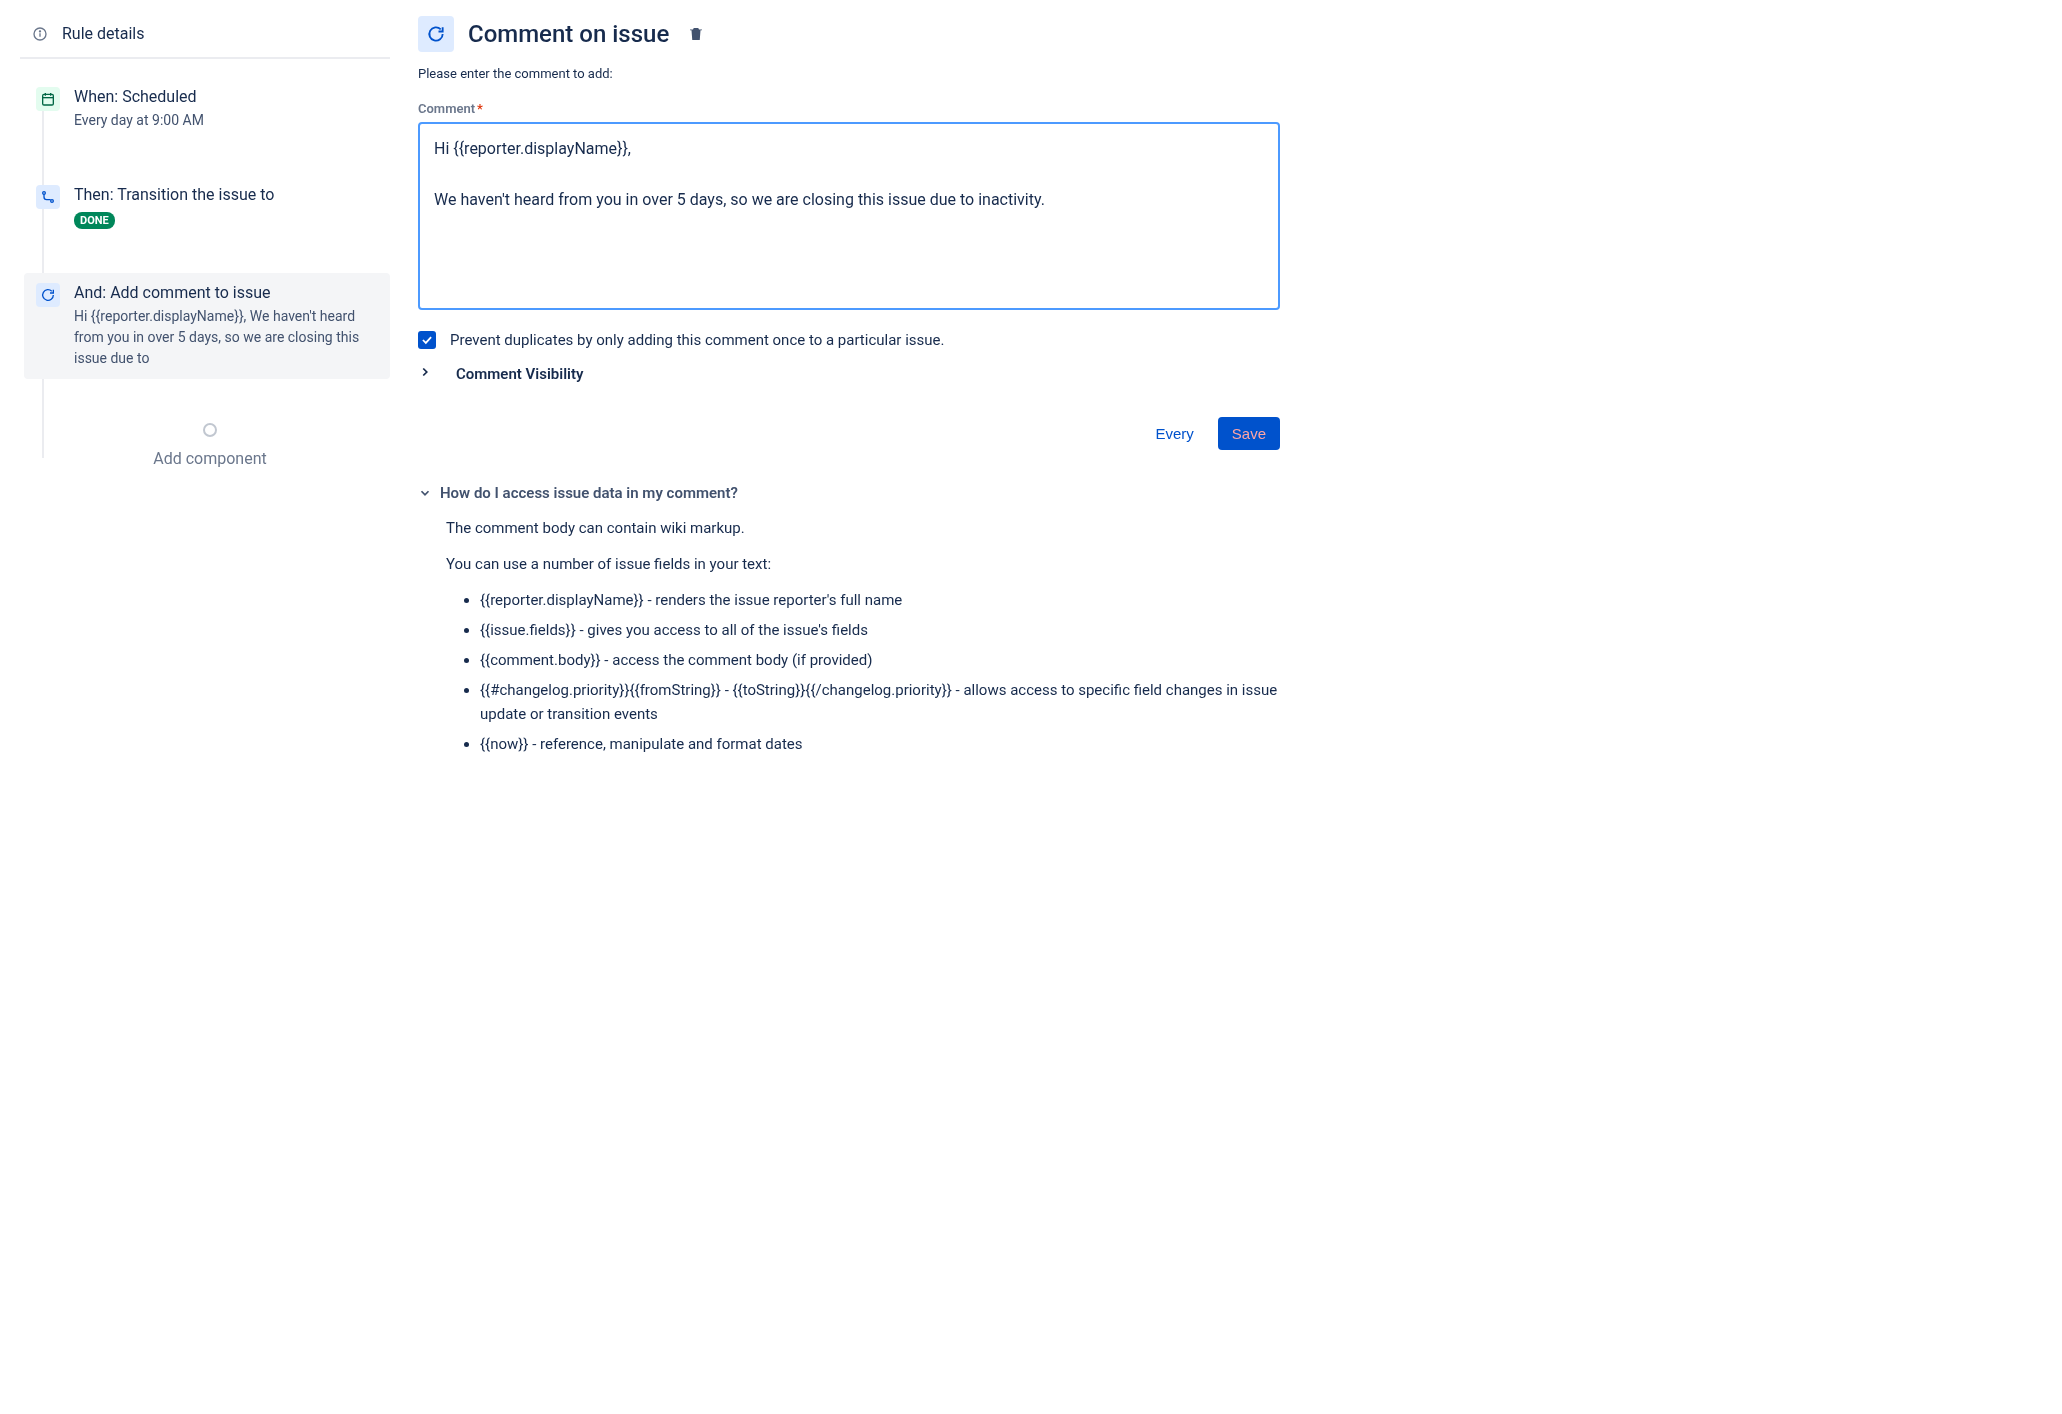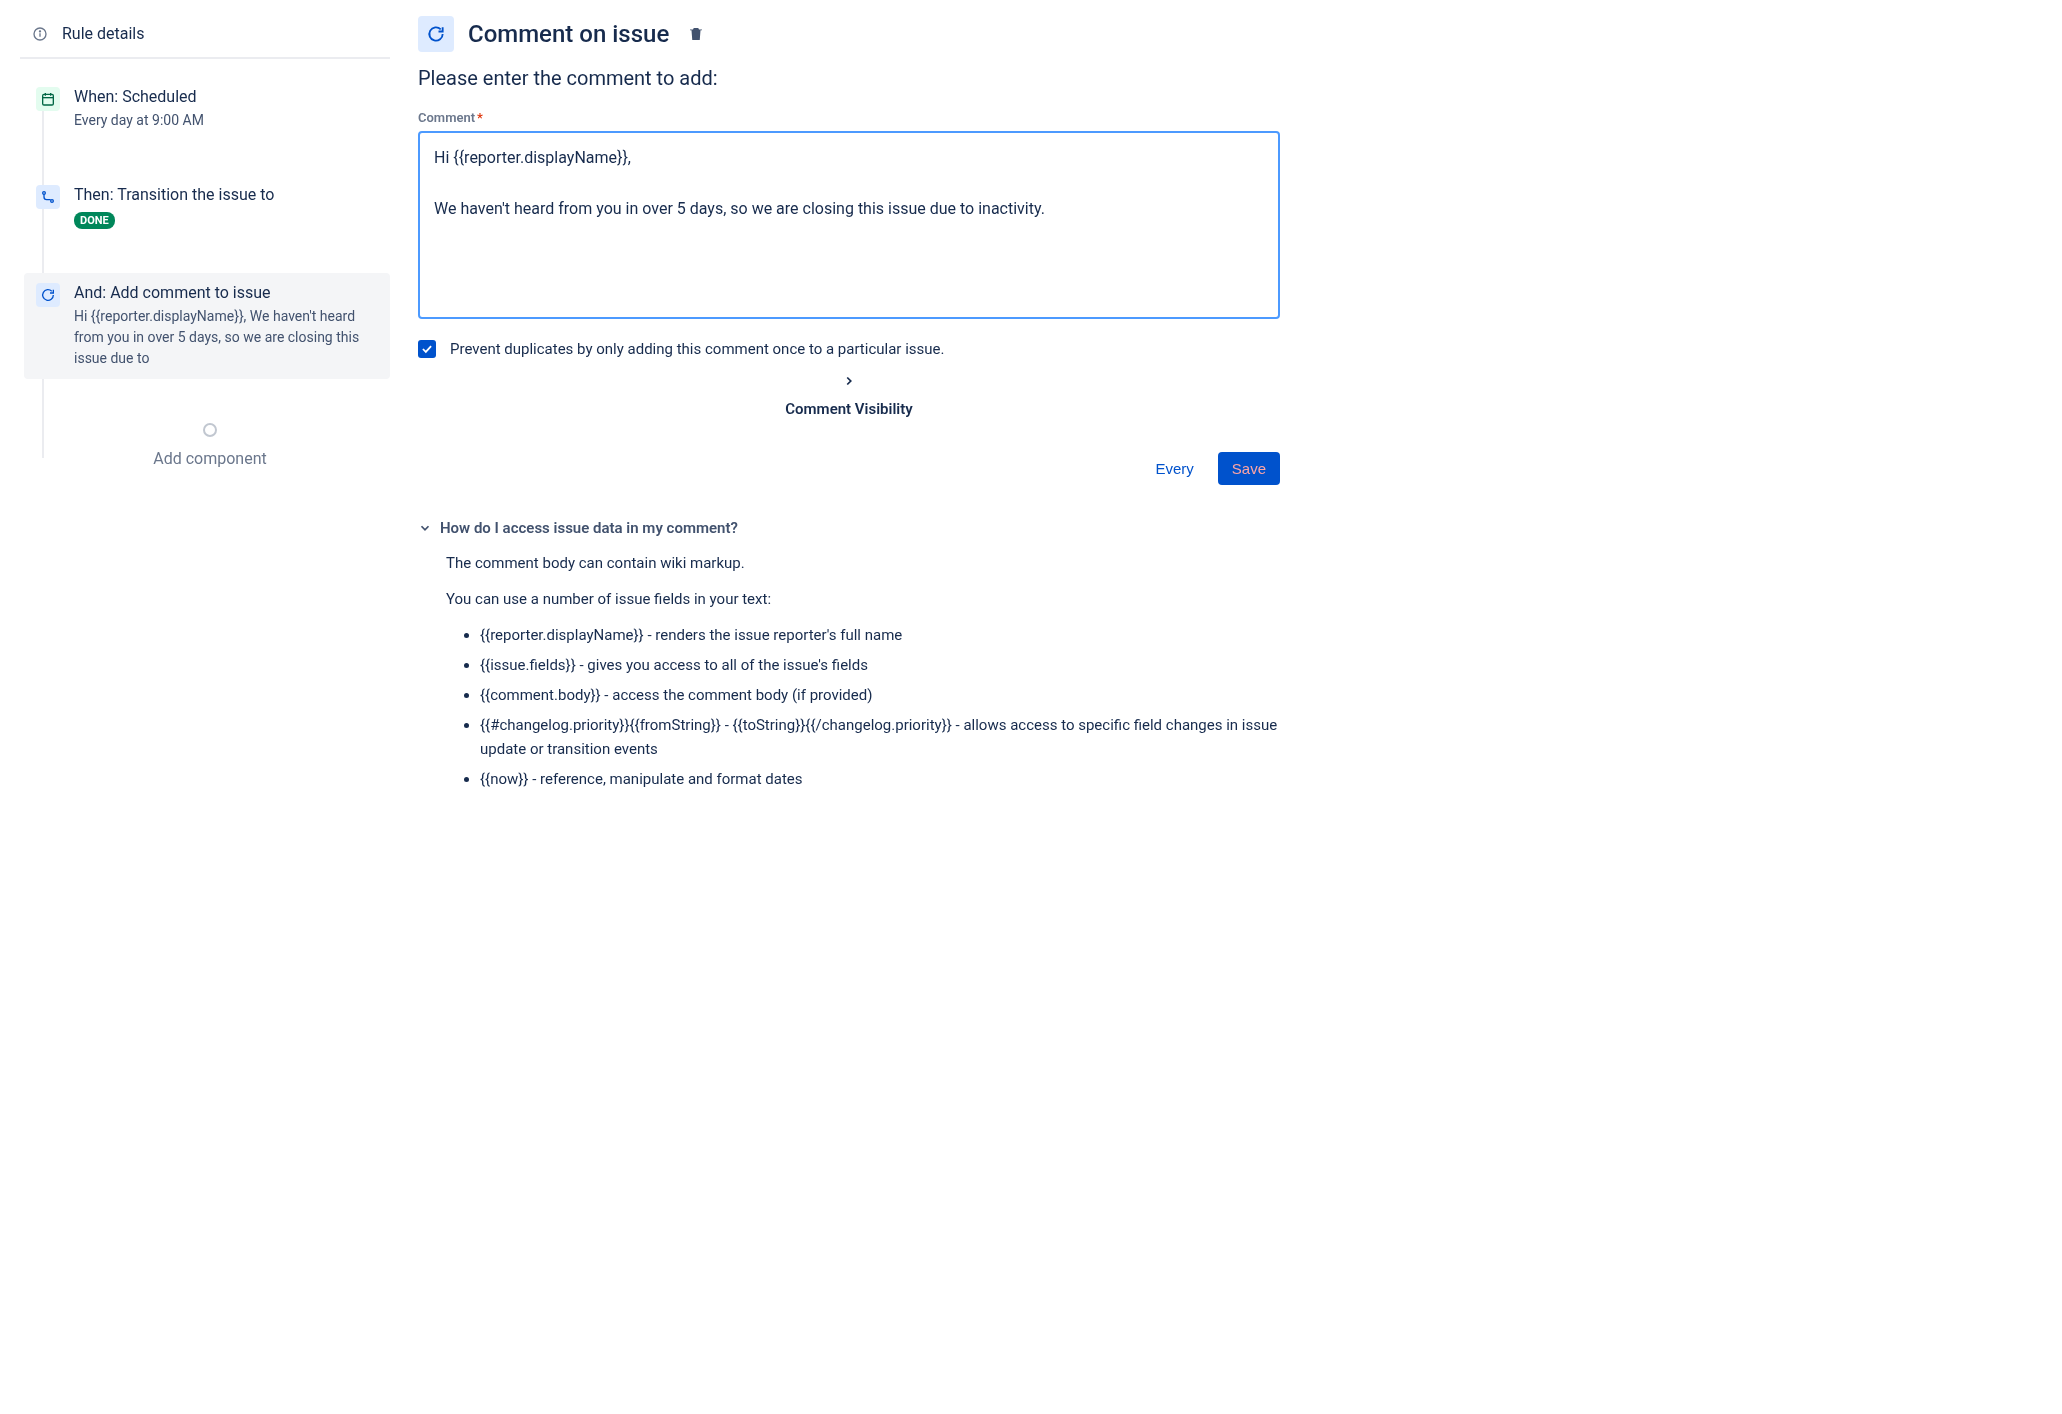--- a/index.html
+++ b/index.html
@@ -168,21 +168,21 @@
     font-size: 24px;
     font-weight: 500;
     color: #172B4D;
   }
   .trash-btn {
     color: #42526E;
     cursor: pointer;
     padding: 4px;
   }
   .instruction {
-    font-size: 20px;
+    font-size: 13px;
     color: #172B4D;
     margin-bottom: 20px;
   }
   .field-label {
     font-size: 13px;
     font-weight: 600;
     color: #6B778C;
     margin-bottom: 6px;
   }
   .required { color: #DE350B; margin-left: 2px; }
@@ -212,25 +212,24 @@
     border-radius: 3px;
     display: flex;
     align-items: center;
     justify-content: center;
     cursor: pointer;
   }
   .checkbox svg { stroke: #fff; }
   .checkbox-label { font-size: 15px; color: #172B4D; }
   .visibility-row {
     display: flex;
-    align-items: center;
-    gap: 12px;
+    align-items: flex-start;
+    gap: 24px;
     margin-top: 16px;
     cursor: pointer;
-    flex-direction: column;
   }
   .visibility-label { font-weight: 600; font-size: 15px; color: #172B4D; }
   .actions {
     display: flex;
     justify-content: flex-end;
     gap: 10px;
     margin-top: 34px;
   }
   .btn {
     padding: 8px 14px;

